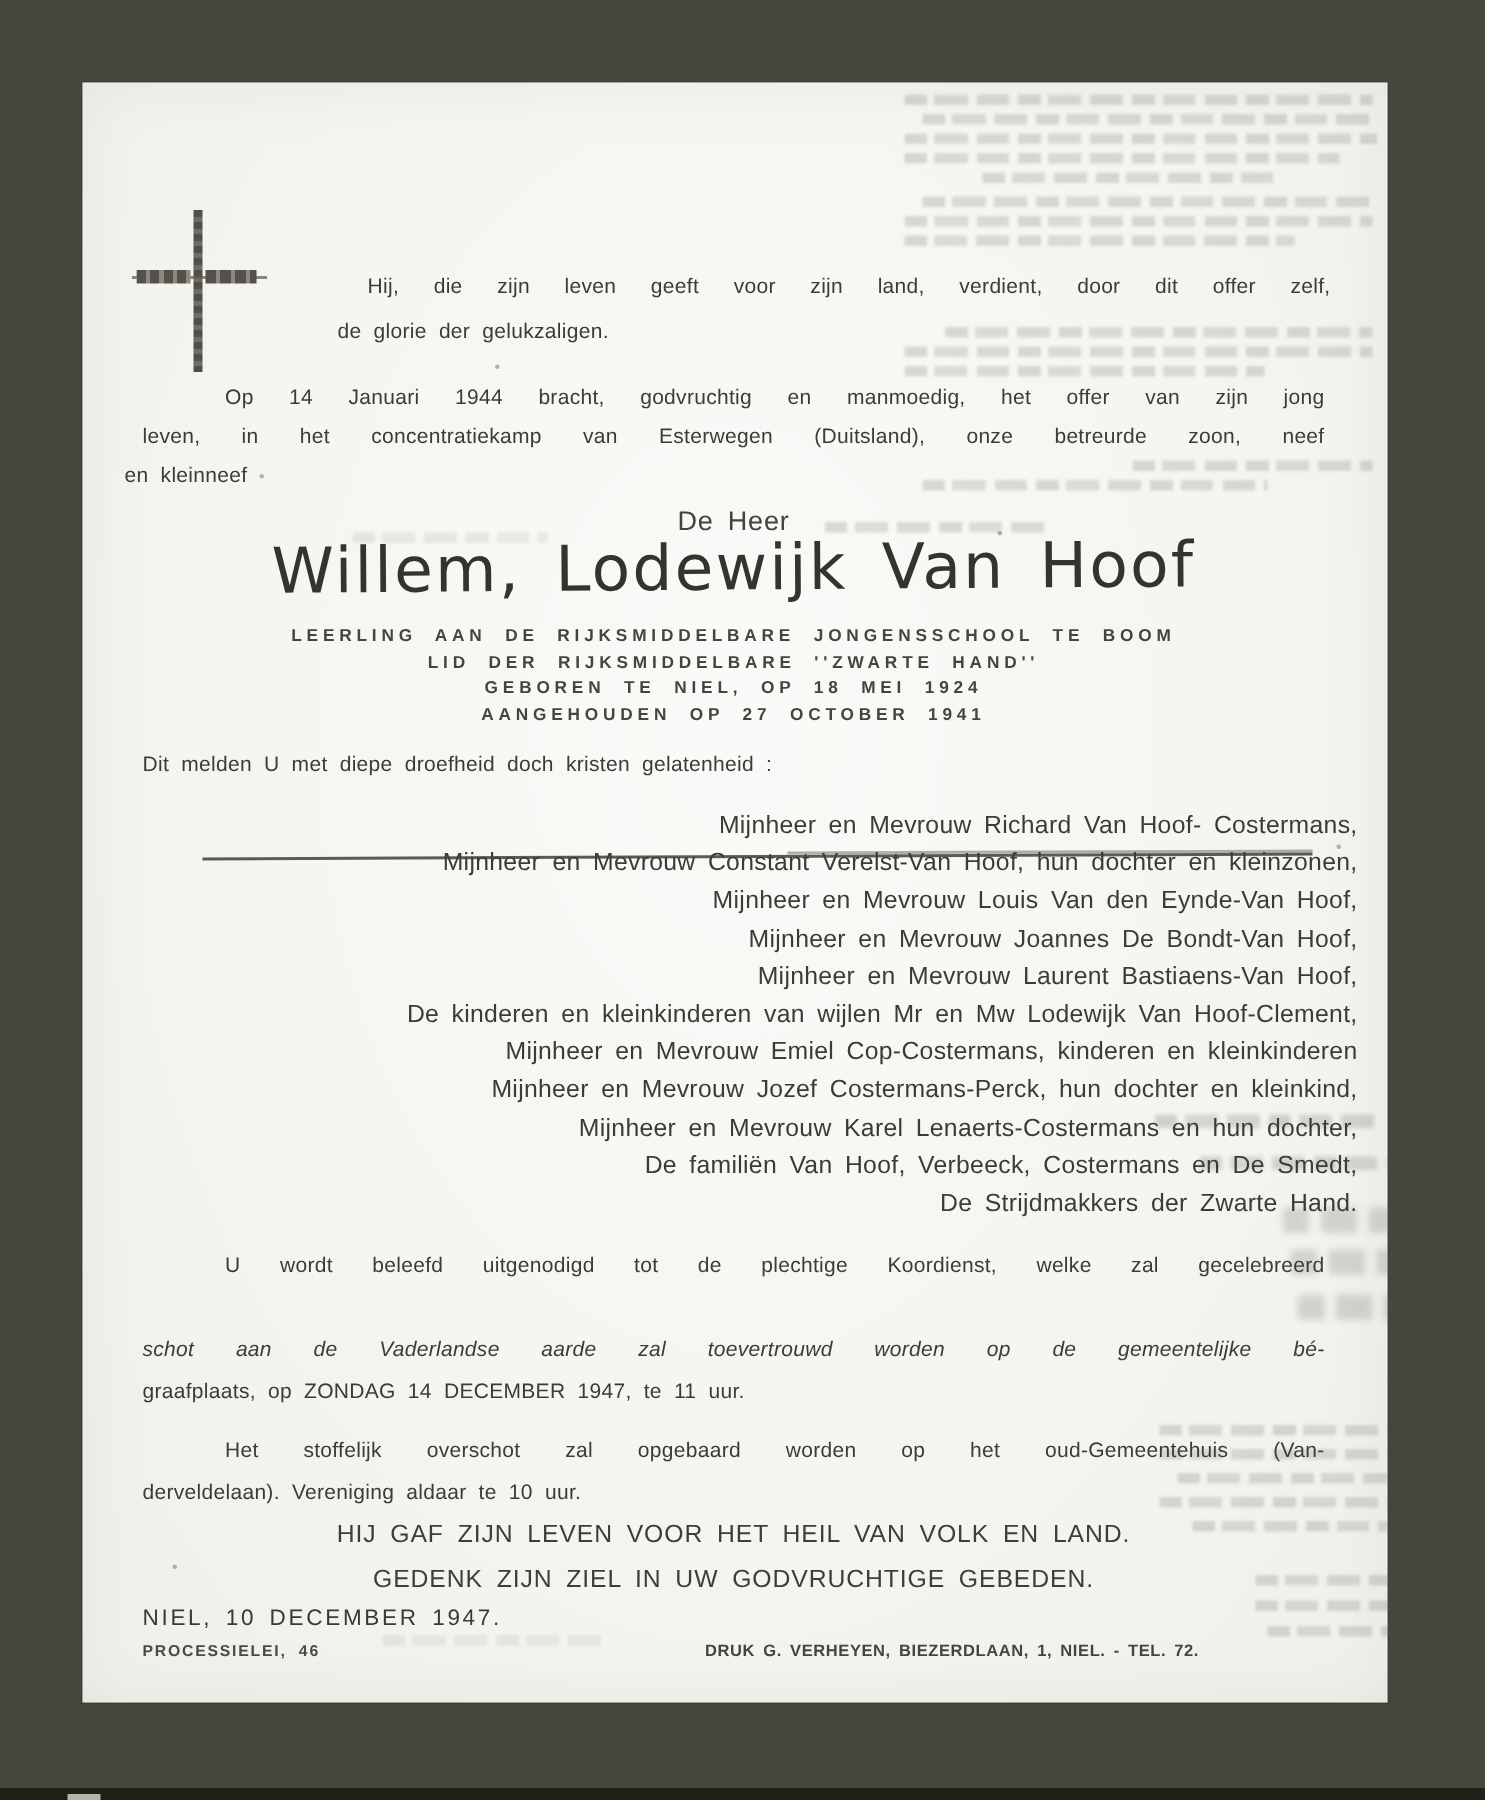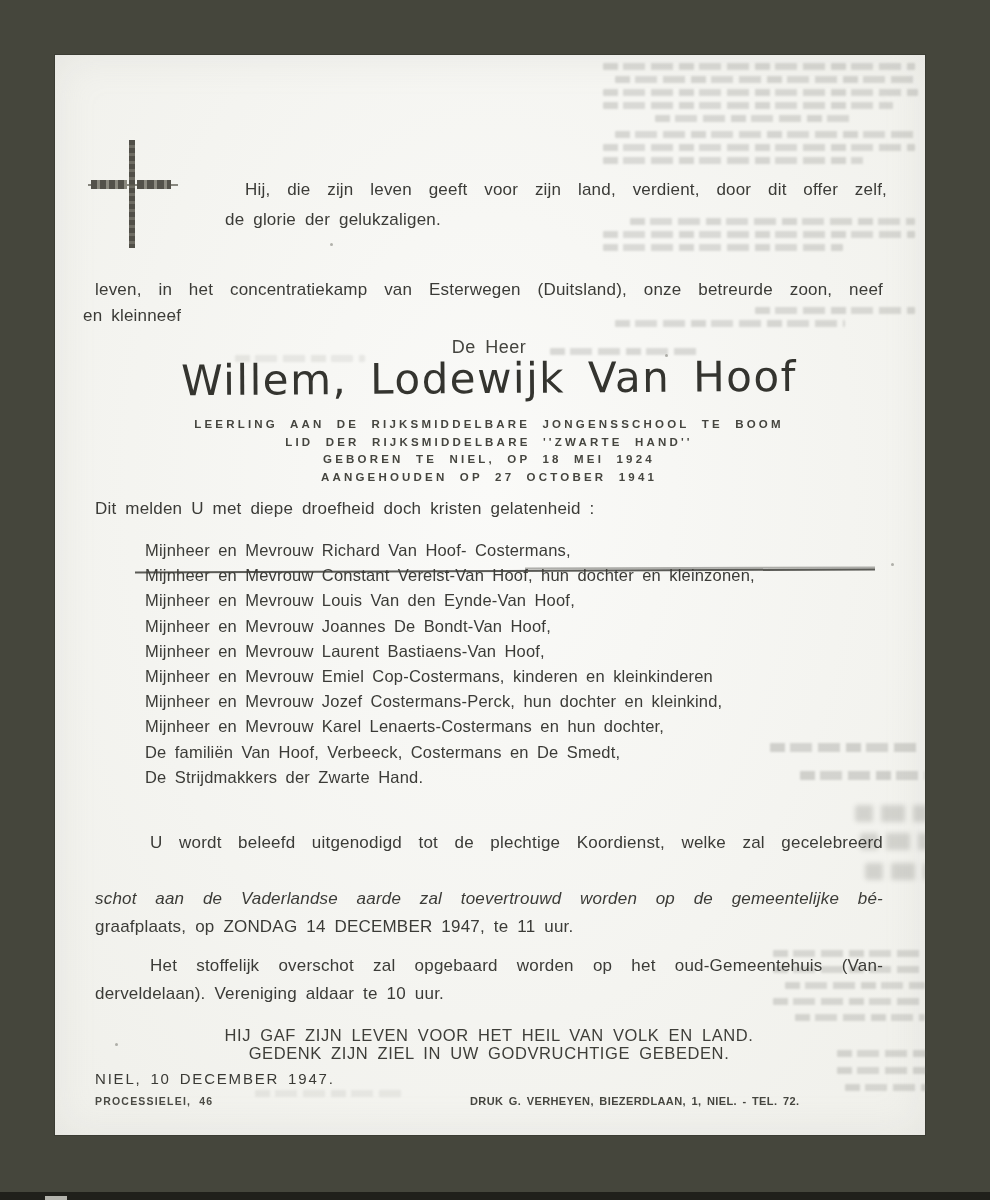--- a/index.html
+++ b/index.html
@@ -11,21 +11,21 @@
   .paper{
     position:absolute;left:55px;top:55px;width:870px;height:1080px;
     background:#f5f5f1;
     background-image:radial-gradient(ellipse at 50% 40%, rgba(255,255,255,.5), rgba(228,228,220,.25) 90%);
     box-shadow:0 0 0 1px rgba(30,30,25,.25), inset 0 0 40px rgba(180,180,170,.18);
   }
   .bottom-strip{position:absolute;left:0;top:1192px;width:990px;height:8px;background:#20201b;}
   .bottom-notch{position:absolute;left:45px;top:1196px;width:22px;height:4px;background:#d9d9d2;opacity:.8;}
 
   
-  .txt{position:absolute;color:#3b3b37;font-size:17px;line-height:26px;word-spacing:4px;letter-spacing:.2px;}
+  .txt{position:absolute;color:#3b3b37;font-size:14px;line-height:26px;word-spacing:4px;letter-spacing:.2px;}
   .jline{text-align:justify;text-align-last:justify;white-space:normal;}
   .center{text-align:center;}
   .cross-wrap{position:absolute;left:33px;top:85px;width:92px;height:110px;}
   .cross-v{position:absolute;left:41px;top:0;width:6px;height:108px;
     background:repeating-linear-gradient(180deg,#514f48 0 5px,#6e6c63 5px 8px);}
   .cross-thin{position:absolute;left:0;top:44px;width:90px;height:2px;background:#5a584f;opacity:.7;}
   .cross-hl{position:absolute;left:3px;top:40px;width:36px;height:9px;
     background:repeating-linear-gradient(90deg,#53514a 0 6px,#8b897f 6px 9px);}
   .cross-hr{position:absolute;left:49px;top:40px;width:34px;height:9px;
     background:repeating-linear-gradient(90deg,#53514a 0 7px,#8b897f 7px 10px);}
@@ -42,35 +42,35 @@
     left:40px;top:301px;width:788px;font-family:"DejaVu Sans",sans-serif;
     font-size:42px;line-height:46px;color:#34342f;letter-spacing:1.5px;word-spacing:8px;
     transform:rotate(-.4deg);
   }
   .subtitle{left:40px;top:361px;width:788px;font-size:11.5px;line-height:17.5px;
     font-weight:bold;letter-spacing:3.2px;word-spacing:6px;color:#45453f;}
 
   .announcement{left:40px;top:441px;width:788px;}
 
   .mourners{position:absolute;left:90px;top:483px;width:760px;}
-  .mourner-line{position:relative;font-size:16.5px;line-height:25.2px;color:#3b3b37;word-spacing:3.5px;letter-spacing:.2px;}
+  .mourner-line{position:relative;font-size:16.5px;line-height:25.2px;color:#3b3b37;word-spacing:3.5px;letter-spacing:.2px;text-align:right;}
   .strike-mark{position:absolute;left:-10px;top:7px;width:740px;height:2px;
     background:rgba(62,62,57,.85);transform:rotate(-.25deg);}
   .strike-mark2{position:absolute;left:380px;top:4px;width:350px;height:1.5px;
     background:rgba(62,62,57,.4);transform:rotate(-.2deg);}
 
   .service1{left:40px;top:775px;width:788px;text-indent:55px;}
   .service2{left:40px;top:803px;width:788px;}
   .service3{left:40px;top:831px;width:788px;font-style:italic;}
   .service4{left:40px;top:859px;width:788px;}
 
   .viewing1{left:40px;top:898px;width:788px;text-indent:55px;}
   .viewing2{left:40px;top:926px;width:788px;}
 
-  .closing1{left:40px;top:955px;width:788px;font-size:16.5px;letter-spacing:.6px;color:#3e3e39;margin-top:12px;}
+  .closing1{left:40px;top:955px;width:788px;font-size:16.5px;letter-spacing:.6px;color:#3e3e39;}
   .closing2{left:40px;top:985px;width:788px;font-size:16.5px;letter-spacing:.6px;color:#3e3e39;}
 
   .place-date{left:40px;top:1011px;width:500px;font-size:15px;letter-spacing:1.8px;word-spacing:3px;color:#3a3a35;}
   .address{left:40px;top:1033px;width:300px;font-size:10.5px;font-weight:bold;letter-spacing:1.2px;color:#4a4a44;}
   .printer{left:415px;top:1033px;width:440px;font-size:11px;font-weight:bold;letter-spacing:.4px;word-spacing:2px;color:#45453f;}
 
   
   .gl{position:absolute;height:7px;border-radius:1px;opacity:.26;filter:blur(1.1px);
     background:repeating-linear-gradient(90deg,rgba(95,95,90,.8) 0 15px,rgba(95,95,90,0) 15px 20px,rgba(95,95,90,.7) 20px 42px,rgba(95,95,90,0) 42px 48px,rgba(95,95,90,.75) 48px 70px,rgba(95,95,90,0) 70px 76px);}
   .gl.caps{height:9px;opacity:.3;filter:blur(1.3px);}
@@ -124,20 +124,21 @@
   <div class="cross-wrap">
     <div class="cross-v"></div>
     <div class="cross-thin"></div>
     <div class="cross-hl"></div>
     <div class="cross-hr"></div>
   </div>
 
   <div class="txt quote1 jline">Hij, die zijn leven geeft voor zijn land, verdient, door dit offer zelf,</div>
   <div class="txt quote2">de glorie der gelukzaligen.</div>
 
+  <div class="txt intro1 jline">Op 14 Januari 1944 bracht, godvruchtig en manmoedig, het offer van zijn jong</div>
   <div class="txt intro2 jline">leven, in het concentratiekamp van Esterwegen (Duitsland), onze betreurde zoon, neef</div>
   <div class="txt intro3">en kleinneef</div>
 
   <div class="txt honorific center">De Heer</div>
   <div class="txt deceased-name center">Willem, Lodewijk Van Hoof</div>
   <div class="txt subtitle center">
     <div>LEERLING AAN DE RIJKSMIDDELBARE JONGENSSCHOOL TE BOOM</div>
     <div>LID DER RIJKSMIDDELBARE ''ZWARTE HAND''</div>
     <div>GEBOREN TE NIEL, OP 18 MEI 1924</div>
     <div>AANGEHOUDEN OP 27 OCTOBER 1941</div>
@@ -148,20 +149,21 @@
   <div class="mourners">
     <div class="mourner-line">Mijnheer en Mevrouw Richard Van Hoof- Costermans,</div>
     <div class="mourner-line">
       <span>Mijnheer en Mevrouw Constant Verelst-Van Hoof, hun dochter en kleinzonen,</span>
       <div class="strike-mark"></div>
       <div class="strike-mark2"></div>
     </div>
     <div class="mourner-line">Mijnheer en Mevrouw Louis Van den Eynde-Van Hoof,</div>
     <div class="mourner-line">Mijnheer en Mevrouw Joannes De Bondt-Van Hoof,</div>
     <div class="mourner-line">Mijnheer en Mevrouw Laurent Bastiaens-Van Hoof,</div>
+    <div class="mourner-line">De kinderen en kleinkinderen van wijlen Mr en Mw Lodewijk Van Hoof-Clement,</div>
     <div class="mourner-line">Mijnheer en Mevrouw Emiel Cop-Costermans, kinderen en kleinkinderen</div>
     <div class="mourner-line">Mijnheer en Mevrouw Jozef Costermans-Perck, hun dochter en kleinkind,</div>
     <div class="mourner-line">Mijnheer en Mevrouw Karel Lenaerts-Costermans en hun dochter,</div>
     <div class="mourner-line">De familiën Van Hoof, Verbeeck, Costermans en De Smedt,</div>
     <div class="mourner-line">De Strijdmakkers der Zwarte Hand.</div>
   </div>
 
   <div class="txt service1 jline">U wordt beleefd uitgenodigd tot de plechtige Koordienst, welke zal gecelebreerd</div>
   <div class="txt service3 jline">schot aan de Vaderlandse aarde zal toevertrouwd worden op de gemeentelijke bé-</div>
   <div class="txt service4">graafplaats, op ZONDAG 14 DECEMBER 1947, te 11 uur.</div>

